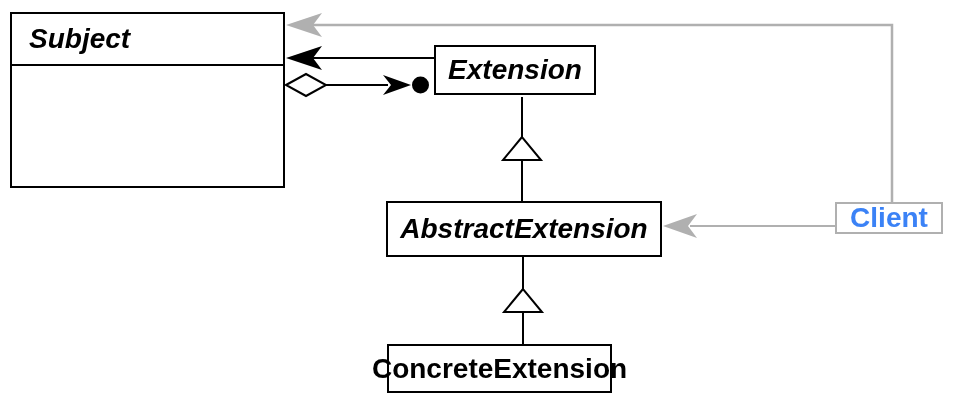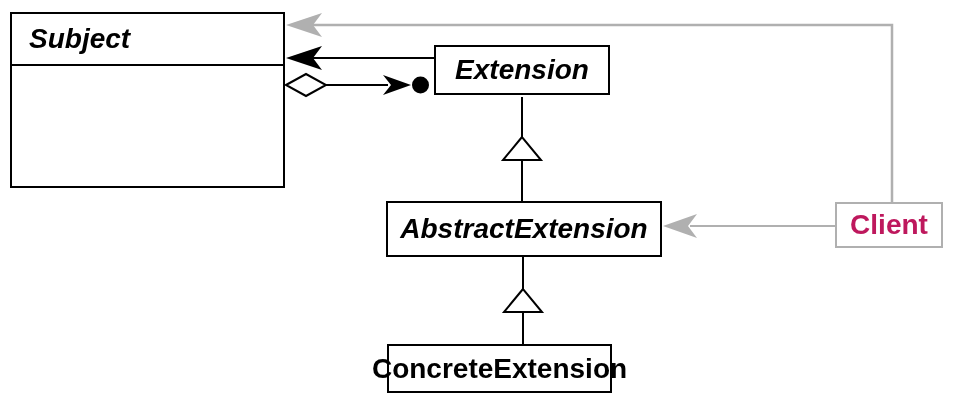--- a/index.html
+++ b/index.html
@@ -29,26 +29,26 @@
     align-items: center;
     justify-content: center;
   }
   .class-name {
     font-size: 28px;
     font-weight: bold;
     white-space: nowrap;
   }
   .abstract .class-name { font-style: italic; }
   #subject-box      { left: 10px;  top: 12px;  width: 275px; height: 176px; }
-  #extension-box    { left: 434px; top: 45px;  width: 176px; height: 50px; }
+  #extension-box    { left: 434px; top: 45px;  width: 162px; height: 50px; }
   #abstract-box     { left: 386px; top: 201px; width: 276px; height: 56px; }
   #concrete-box     { left: 387px; top: 344px; width: 225px; height: 49px; }
   #client-box {
-    left: 835px; top: 202px; width: 108px; height: 46px;
-    border-color: #b0b0b0; color: #be185d;
+    left: 835px; top: 202px; width: 108px; height: 32px;
+    border-color: #b0b0b0; color: #3b82f6;
   }
   #subject-header {
     box-sizing: border-box;
     height: 52px;
     border-bottom: 2px solid #000000;
     display: flex;
     align-items: center;
     padding-left: 17px;
   }
   #subject-methods {

